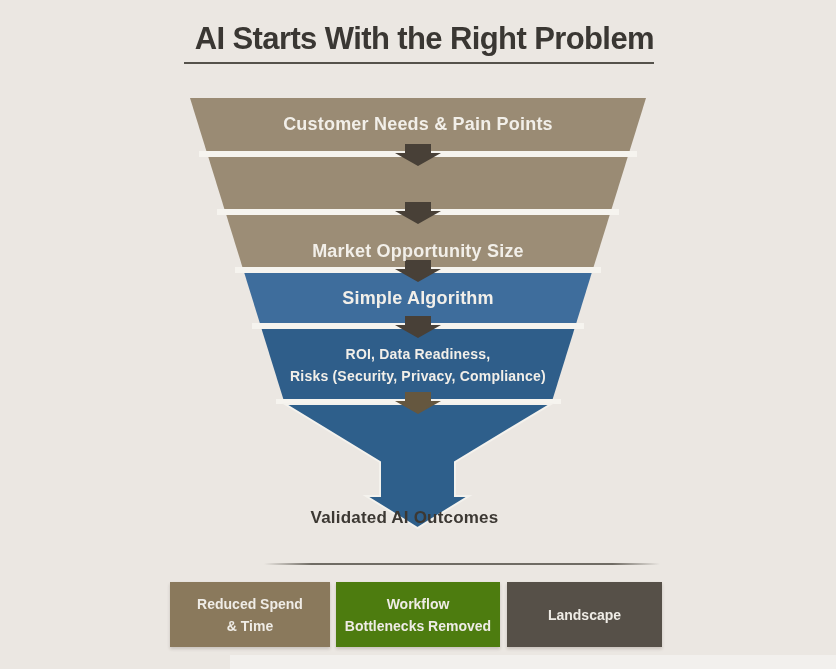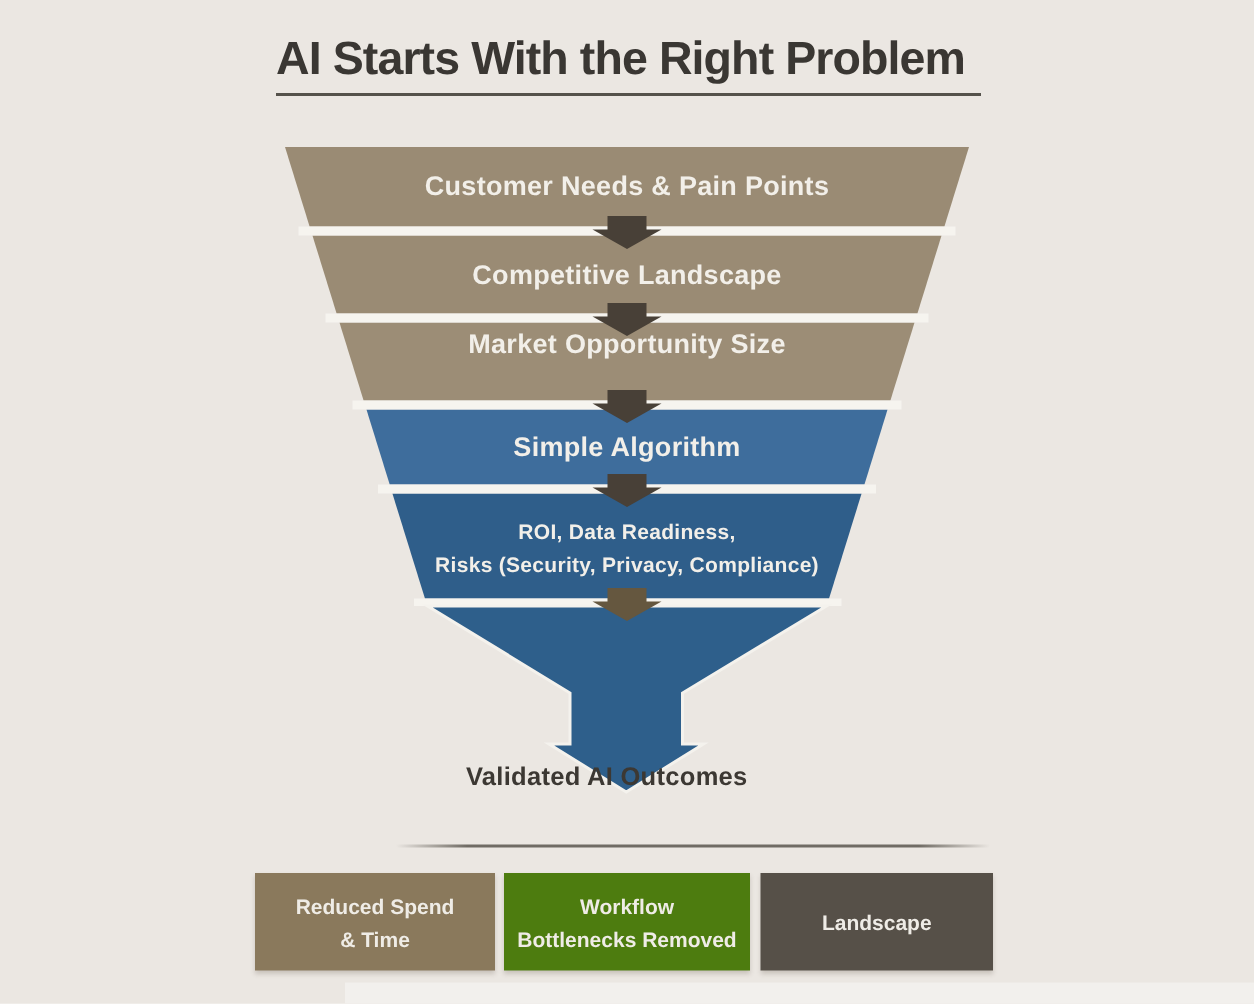--- a/index.html
+++ b/index.html
@@ -4,41 +4,41 @@
 <style>
   html,body{margin:0;padding:0;}
   .stage{
     position:relative;
     width:836px;height:669px;
     overflow:hidden;
     font-family:"Liberation Sans", sans-serif;
     background:#ebe7e2;
   }
   
-  .title-wrap{position:absolute;left:184px;top:18px;width:470px;text-align:left;}
+  .title-wrap{position:absolute;left:184px;top:18px;width:470px;text-align:right;}
   .title-wrap h1{
     margin:0;font-size:31px;font-weight:700;letter-spacing:-0.6px;
     color:#3a3733;line-height:42px;white-space:nowrap;
   }
   .title-underline{
     position:absolute;left:184px;top:62px;width:470px;height:2px;
     background:#55524b;
   }
   
   .graphic{position:absolute;left:0;top:0;}
   
   .flabel{
     position:absolute;left:0;width:836px;
     display:flex;flex-direction:column;align-items:center;justify-content:center;
     color:#f2efe9;font-weight:700;font-size:18px;letter-spacing:0.2px;
     text-align:left;pointer-events:none;
   }
   .l1{top:98px;height:53px;}
   .l2{top:157px;height:52px;}
-  .l3{top:203px;height:52px;}
+  .l3{top:225px;height:52px;}
   .l4{top:273px;height:50px;}
   .l5{top:329px;height:70px;gap:4px;}
   .l5 .line1{font-size:14px;line-height:19px;}
   .l5 .line2{font-size:14px;line-height:16px;}
   
   .outlet-label{
     position:absolute;left:0;top:508px;width:809px;text-align:center;
     font-size:17px;font-weight:700;color:#3c3833;letter-spacing:0.2px;
   }
   .outlet-underline{
@@ -90,23 +90,20 @@
     <polygon points="405,144 431,144 431,153 441,153 418,166 395,153 405,153" fill="#484037"></polygon>
     <polygon points="405,202 431,202 431,211 441,211 418,224 395,211 405,211" fill="#484037"></polygon>
     <polygon points="405,260 431,260 431,269 441,269 418,282 395,269 405,269" fill="#484037"></polygon>
     <polygon points="405,316 431,316 431,325 441,325 418,338 395,325 405,325" fill="#484037"></polygon>
     <polygon points="405,392 431,392 431,401 441,401 418,414 395,401 405,401" fill="#65573f"></polygon>
   </svg>
 
   <div class="flabel l1">
     <span>Customer Needs &amp; Pain Points</span>
   </div>
-  <div class="flabel l2">
-    <span>Competitive Landscape</span>
-  </div>
   <div class="flabel l3">
     <span>Market Opportunity Size</span>
   </div>
   <div class="flabel l4">
     <span>Simple Algorithm</span>
   </div>
   <div class="flabel l5">
     <span class="line1">ROI, Data Readiness,</span>
     <span class="line2">Risks (Security, Privacy, Compliance)</span>
   </div>

